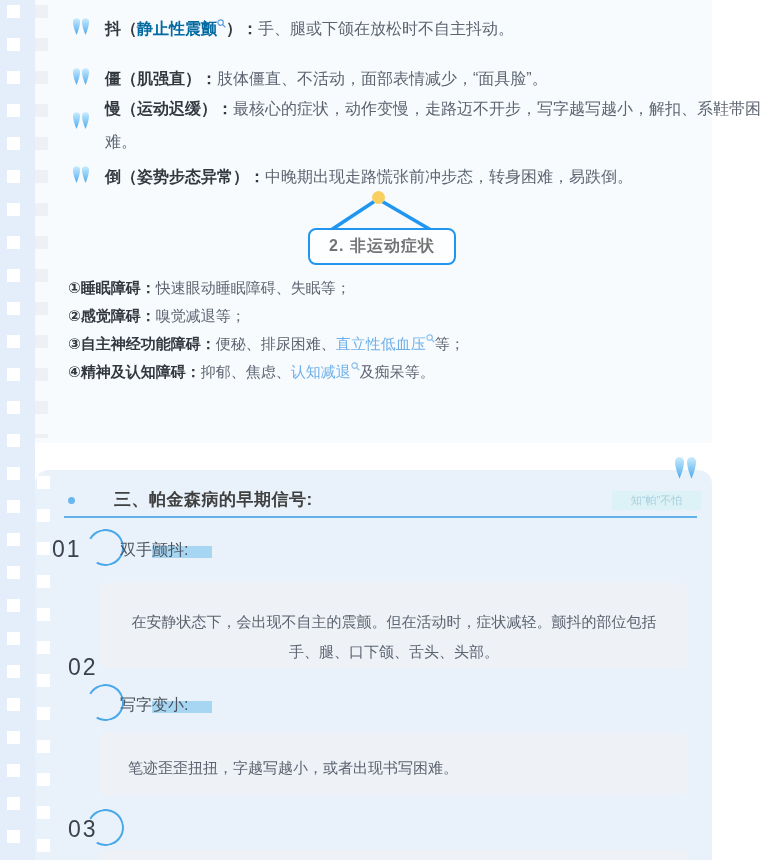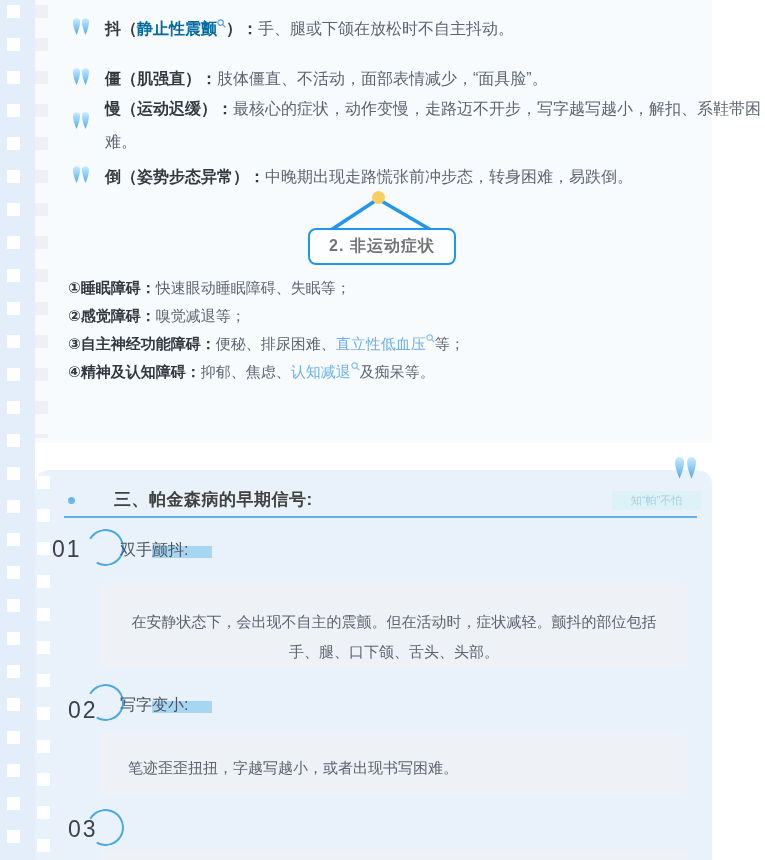--- a/index.html
+++ b/index.html
@@ -197,21 +197,21 @@
 <span class="es-arc" style="left:87px;top:529px;"></span>
 <div class="es-num" style="left:52px;top:536px;">01</div>
 <div class="es-label" style="left:120px;top:540px;">
   <span>双手</span><span class="mark">颤抖:</span>
 </div>
 <div class="es-box b1">
   <span>在安静状态下，会出现不自主的震颤。但在活动时，症状减轻。颤抖的部位包括手、腿、口下颌、舌头、头部。</span>
 </div>
 
 <span class="es-arc" style="left:87px;top:684px;"></span>
-<div class="es-num" style="left:68px;top:697px;">02</div>
+<div class="es-num" style="left:68px;top:654px;">02</div>
 <div class="es-label" style="left:120px;top:695px;">
   <span>写字</span><span class="mark">变小:</span>
 </div>
 <div class="es-box b2">
   <span>笔迹歪歪扭扭，字越写越小，或者出现书写困难。</span>
 </div>
 
 <span class="es-arc" style="left:87px;top:809px;"></span>
 <div class="es-num" style="left:68px;top:816px;">03</div>
 <div class="es-label" style="left:120px;top:844px;margin-top:44px;">

